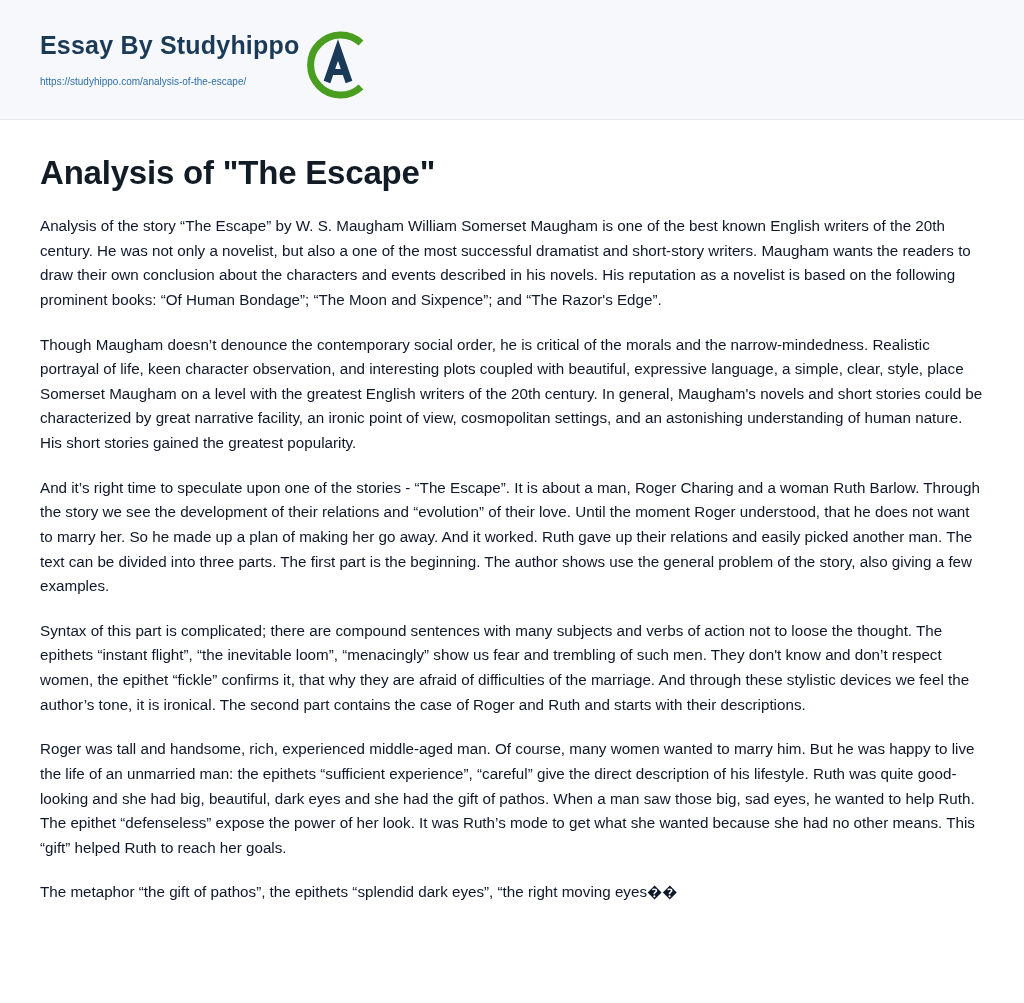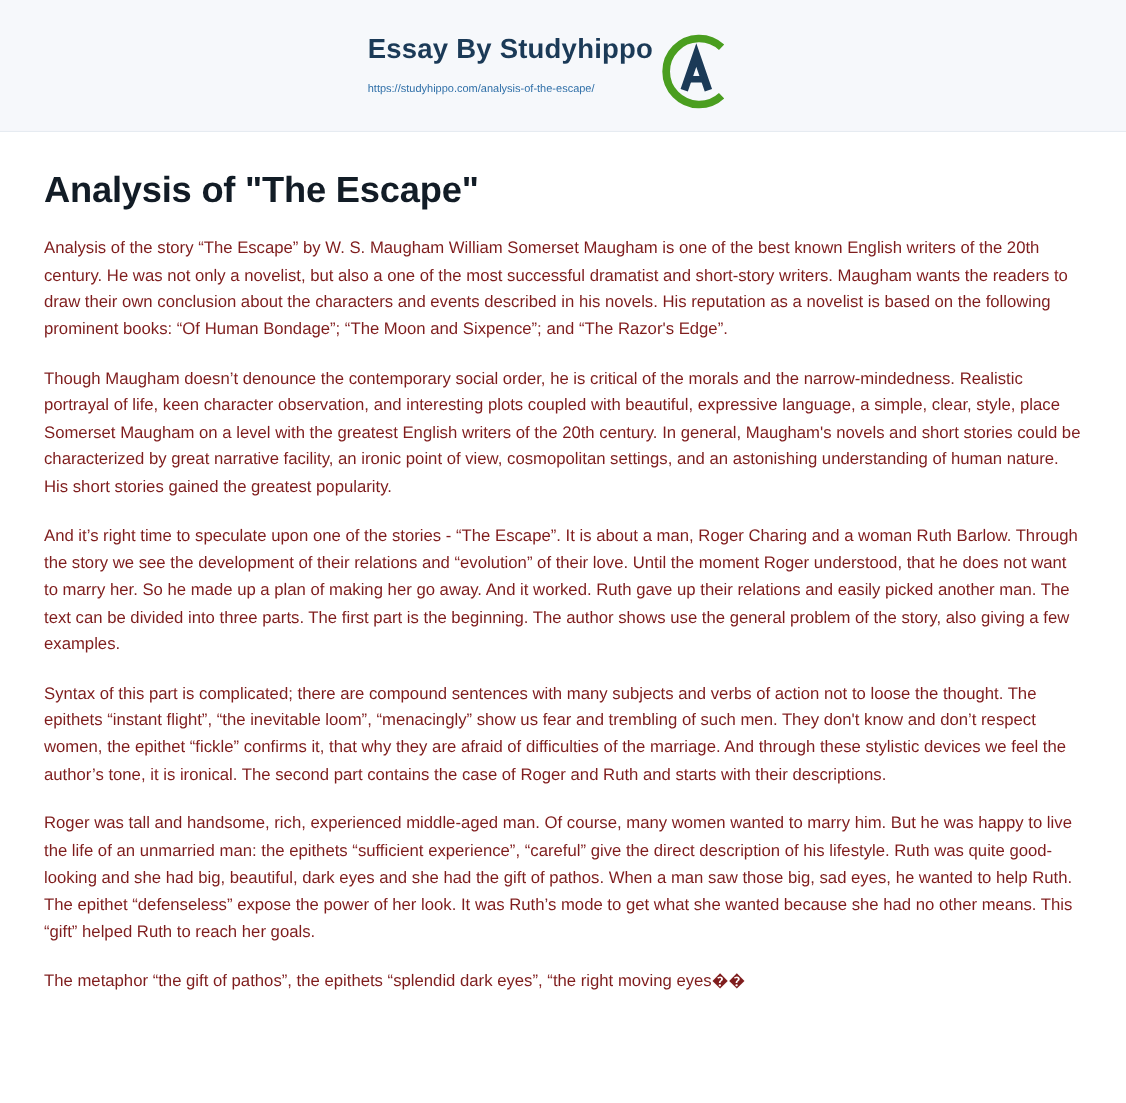--- a/index.html
+++ b/index.html
@@ -20,21 +20,21 @@
     background: #ffffff;
     position: relative;
   }
   
   .header {
     background: #f6f8fb;
     border-bottom: 1px solid #e6ebf1;
     padding: 24px 48px 22px 40px;
     display: flex;
     align-items: flex-start;
-    justify-content: center;
+    justify-content: flex-start;
     box-sizing: border-box;
     height: 120px;
   }
   .brand-block {
     display: flex;
     flex-direction: column;
     gap: 16px;
     padding-top: 8px;
   }
   .brand-title {
@@ -64,21 +64,21 @@
   .article-title {
     font-size: 33px;
     font-weight: bold;
     color: #121c26;
     margin: 4px 0 22px 0;
     letter-spacing: -0.2px;
   }
   .para {
     font-size: 15.2px;
     line-height: 1.62;
-    color: #7f1d1d;
+    color: #0f172a;
     margin: 0 0 20px 0;
     text-align: left;
   }
   .para:last-child {
     margin-bottom: 0;
   }
 </style>
 </head>
 <body>
 

